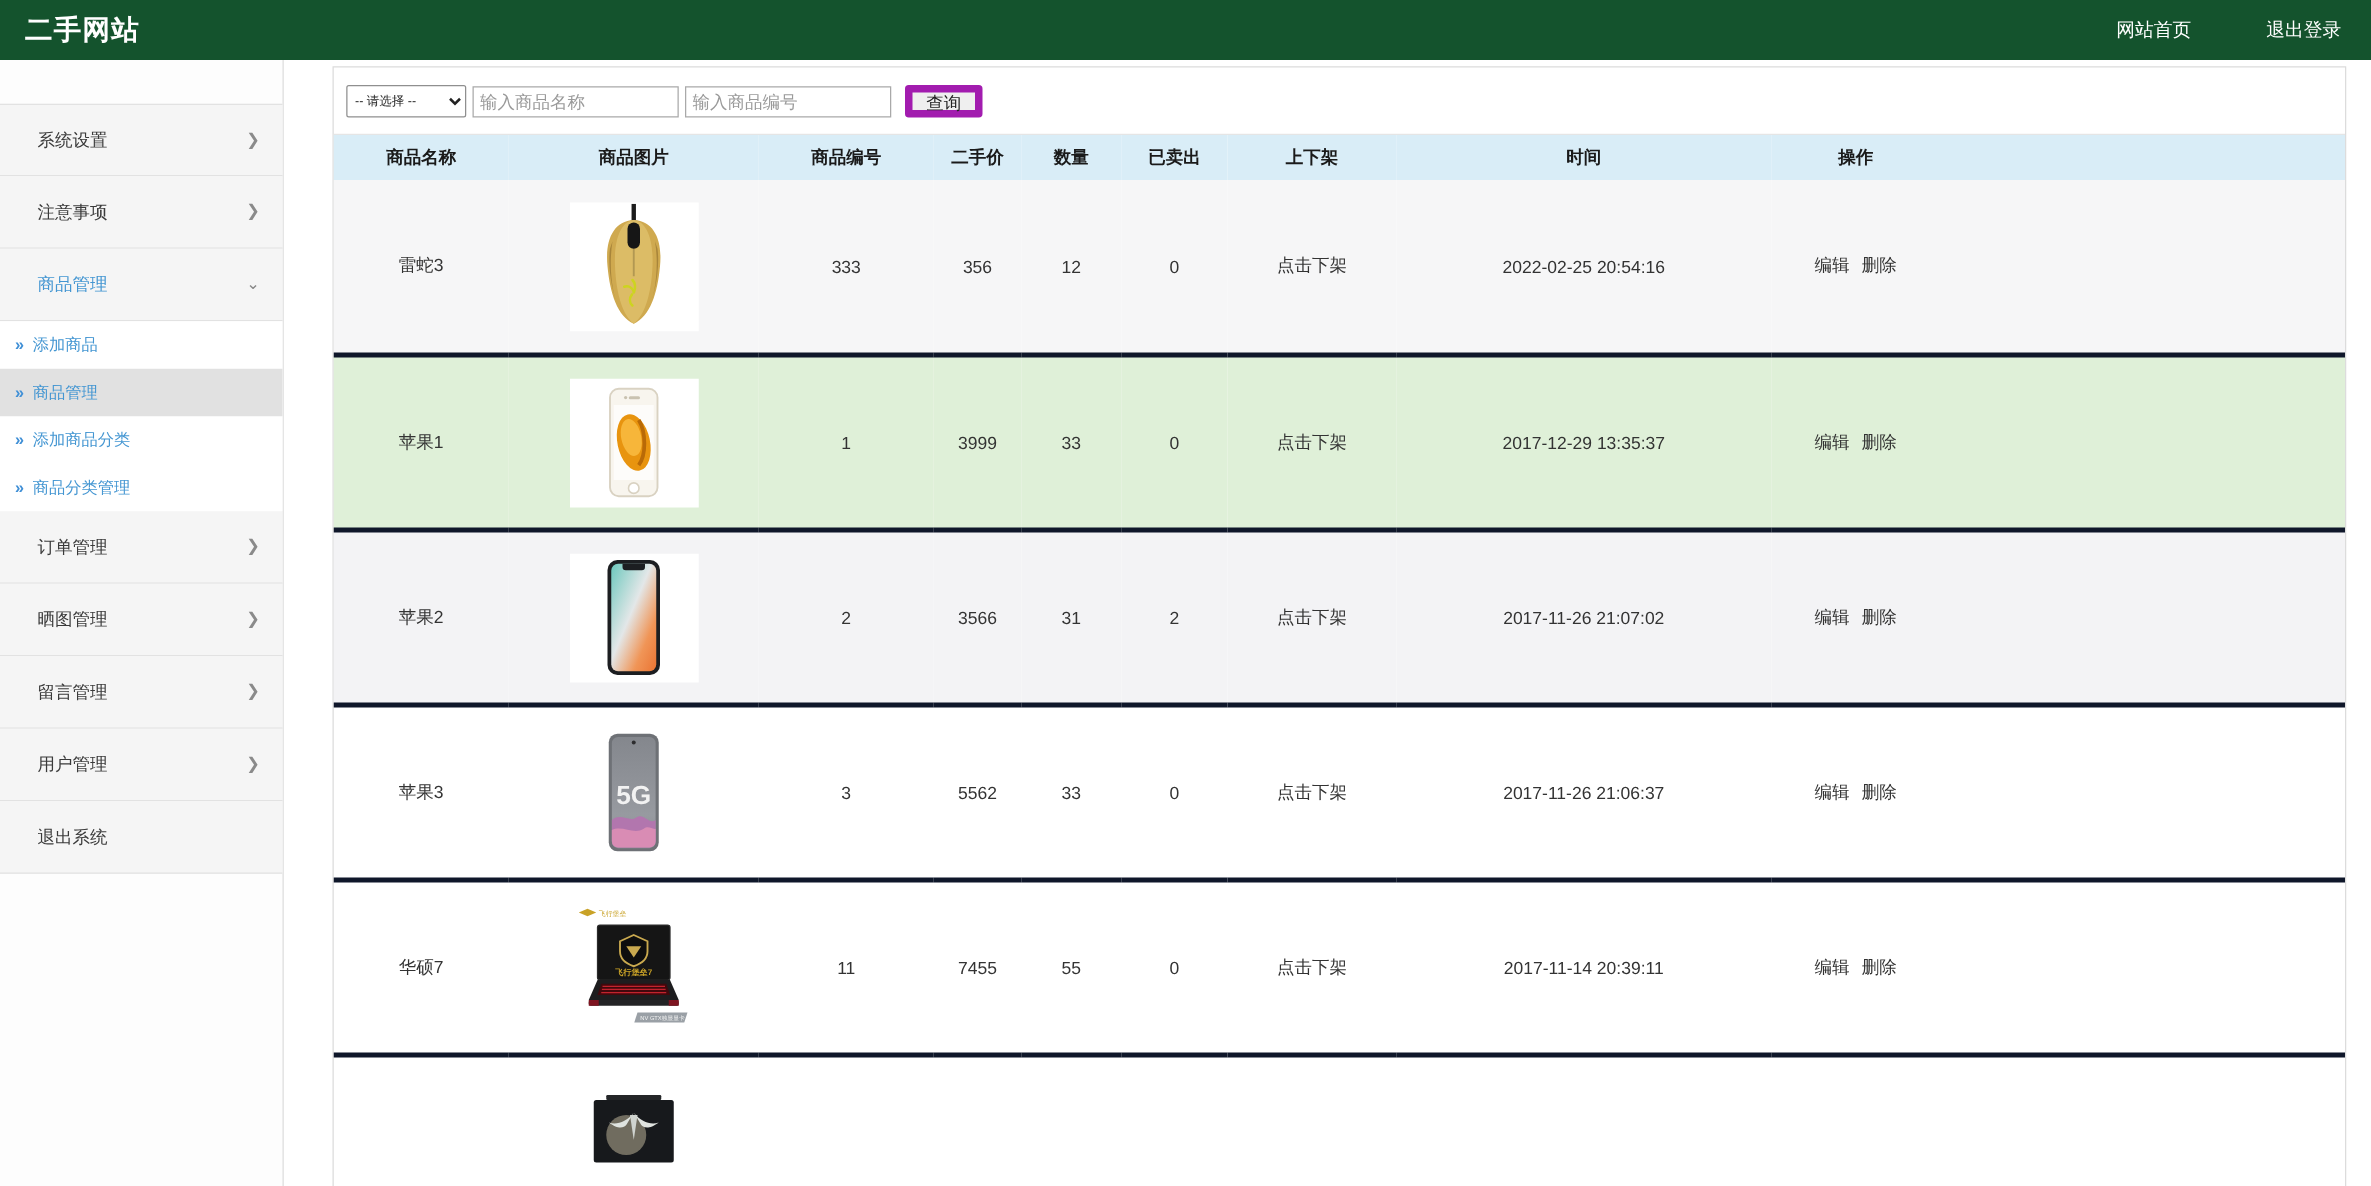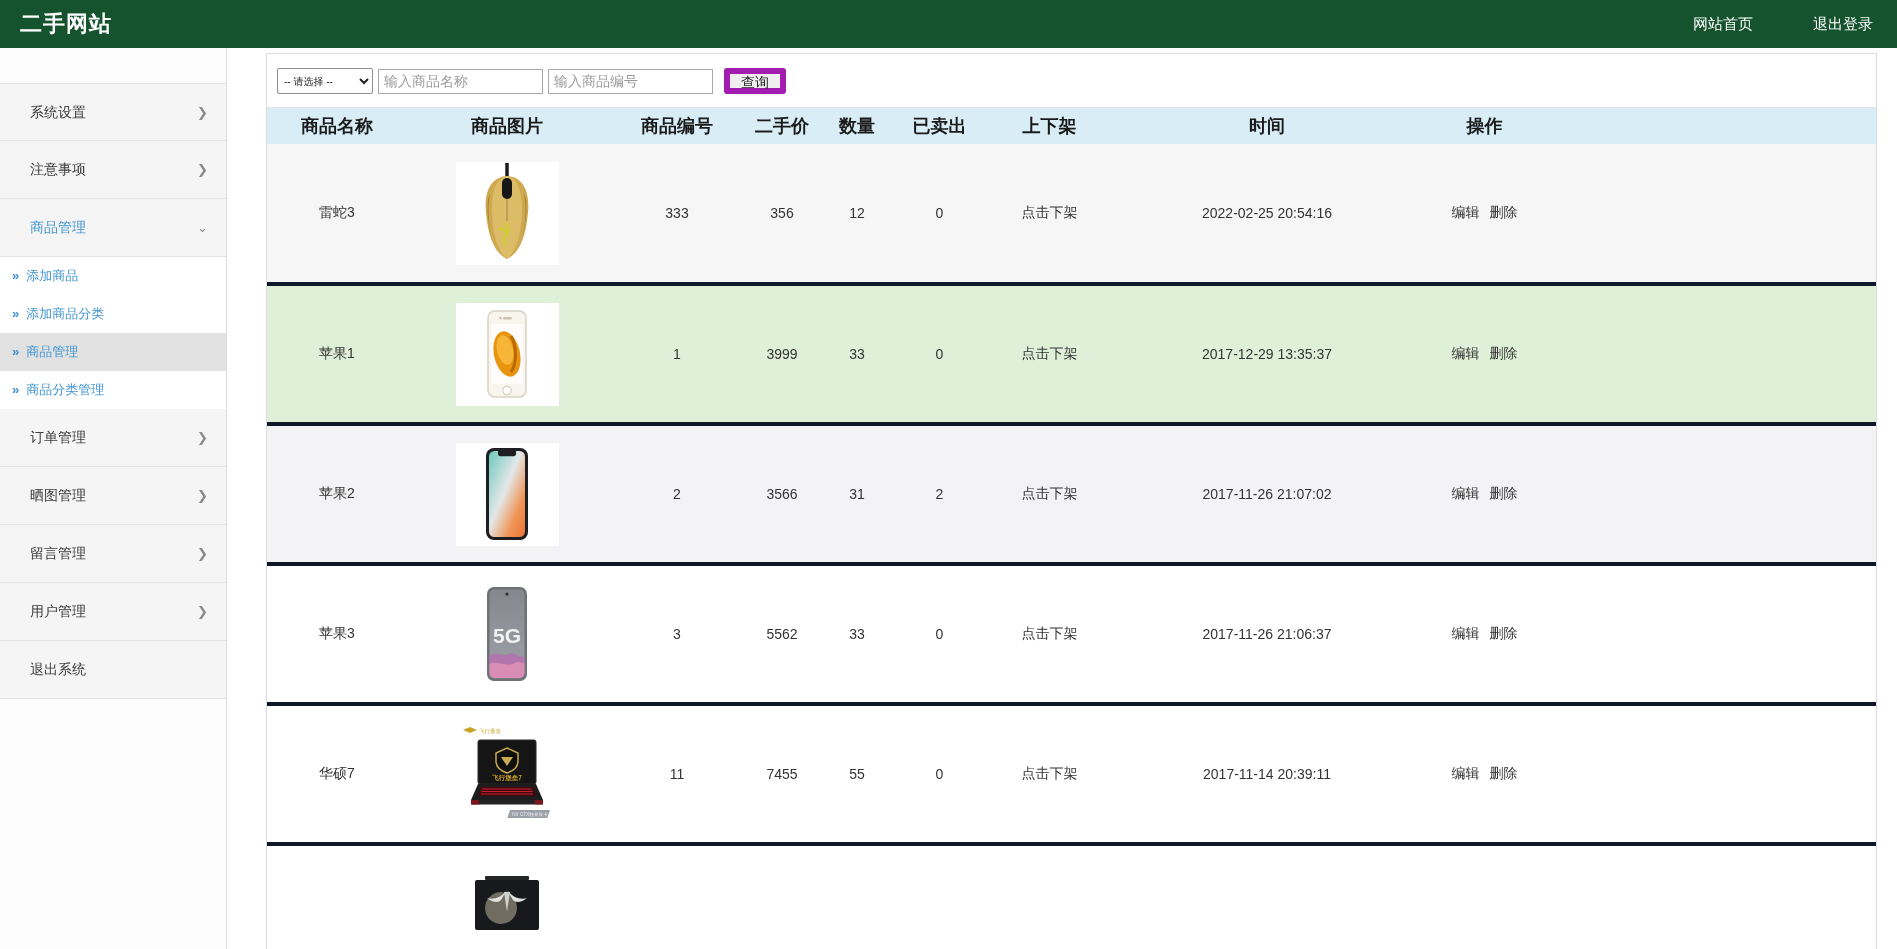--- a/index.html
+++ b/index.html
@@ -35,21 +35,21 @@
   .search-area { padding:14px 10px 13px; border-bottom:1px solid #e5e5e5; display:flex; gap:5px; align-items:center; }
   .search-area select { height:26px; width:96px; font-size:10px; border:1px solid #8f8f8f;
     background:#fff; border-radius:2px; padding:0 2px; color:#222; }
   .search-area input { height:25px; width:165px; font-size:14px; border:1px solid #a9a9a9;
     padding:0 5px; color:#222; }
   .search-area input::placeholder { color:#9a9a9a; }
   .btn-query { height:26px; padding:0 11px; margin-left:6px; font-size:14px; color:#222;
     background:#efefef; border:6px solid #a21caf; border-radius:3px; cursor:pointer; }
 
   table.goods { width:100%; border-collapse:collapse; table-layout:fixed; }
-  table.goods th { background:#d9edf7; height:36px; font-size:18px; font-weight:bold; color:#1a1a1a;
+  table.goods th { background:#d9edf7; height:36px; font-size:14px; font-weight:bold; color:#1a1a1a;
     text-align:center; }
   table.goods td { height:140px; text-align:center; font-size:14px; color:#333;
     border-bottom:4px solid #0f172a; }
   tr.r-odd  td { background:#f6f6f7; }
   tr.r-gray td { background:#f3f3f5; }
   tr.r-green td { background:#dff0d8; }
   .imgbox { width:103px; height:103px; background:#fff; margin:0 auto; display:flex;
     align-items:center; justify-content:center; }
   .op a { color:#333; text-decoration:none; cursor:pointer; margin:0 3px; }
   .shelf { cursor:pointer; }
@@ -76,25 +76,25 @@
     <span class="chev">❯</span>
   </div>
   <div class="side-item expanded">
     <span>商品管理</span>
     <span class="chev">⌄</span>
   </div>
   <div class="submenu">
     <div class="sub-item">
       <span class="arr">»</span><span>添加商品</span>
     </div>
+    <div class="sub-item active">
+      <span class="arr">»</span><span>商品管理</span>
+    </div>
     <div class="sub-item">
       <span class="arr">»</span><span>添加商品分类</span>
-    </div>
-    <div class="sub-item active">
-      <span class="arr">»</span><span>商品管理</span>
     </div>
     <div class="sub-item">
       <span class="arr">»</span><span>商品分类管理</span>
     </div>
   </div>
   <div class="side-item">
     <span>订单管理</span>
     <span class="chev">❯</span>
   </div>
   <div class="side-item">

